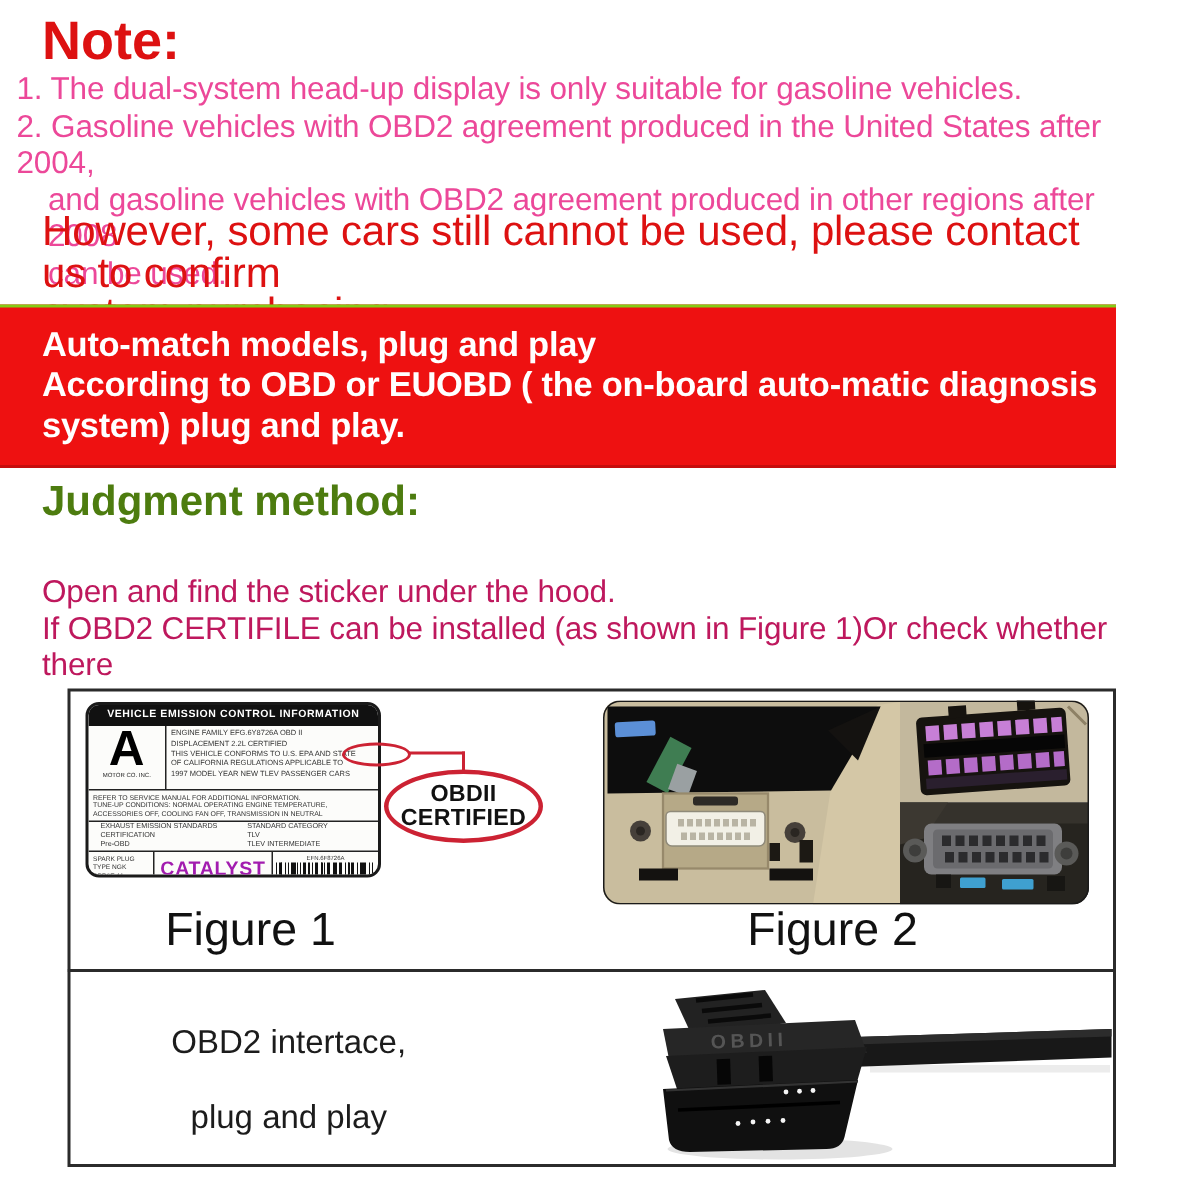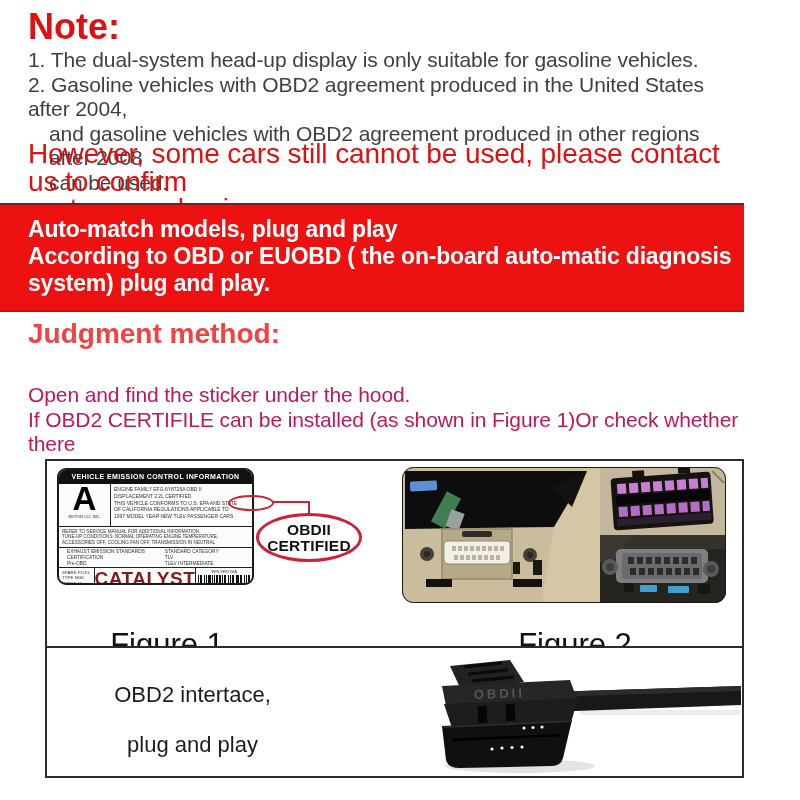--- a/index.html
+++ b/index.html
@@ -3,57 +3,57 @@
 <meta charset="utf-8">
 <style>
   html,body{margin:0;padding:0;background:#fff;}
   .page{
     position:relative;width:744px;height:800px;background:#ffffff;overflow:hidden;
     font-family:"Liberation Sans", sans-serif;color:#1c1c1c;
   }
   .abs{position:absolute;}
   
   .note-heading{left:28px;top:6px;font-size:36px;font-weight:bold;color:#dd1111;}
-  .note-list{left:28px;top:48px;font-size:21px;line-height:24.5px;letter-spacing:-0.1px;color:#404040;}
+  .note-list{left:11px;top:48px;font-size:21px;line-height:24.5px;letter-spacing:-0.1px;color:#ec4899;}
   .note-list .indent{padding-left:21px;}
   .warning{left:28px;top:140px;font-size:28px;line-height:27.5px;color:#dd1111;letter-spacing:-0.1px;}
   
   .banner{
-    left:0;top:203px;width:800px;height:109px;background:#ee1111;border-top:2px solid #7f1d1d;border-bottom:2px solid #c60d0d;
+    left:0;top:203px;width:800px;height:109px;background:#ee1111;border-top:2px solid #84cc16;border-bottom:2px solid #c60d0d;
     box-sizing:border-box;color:#ffffff;font-weight:bold;font-size:23px;line-height:27px;letter-spacing:-0.2px;
     padding:11px 10px 0 28px;
   }
   
-  .judgment-heading{left:28px;top:318px;font-size:28px;font-weight:bold;color:#ef4444;}
+  .judgment-heading{left:28px;top:318px;font-size:28px;font-weight:bold;color:#4d7c0f;}
   .judgment-lines{left:28px;top:351px;font-size:21px;line-height:24.5px;letter-spacing:-0.1px;color:#be185d;margin-top:32px;}
   .judgment-highlight{left:27px;top:424px;font-size:20.5px;font-weight:bold;letter-spacing:-0.3px;color:#dd1111;}
   
   .figure-box{left:45px;top:459px;width:699px;height:189px;border:2px solid #2b2b2b;background:#fff;box-sizing:border-box;}
   .bottom-box{left:45px;top:646px;width:699px;height:132px;border:2px solid #2b2b2b;background:#fff;box-sizing:border-box;}
-  .figure-label{font-size:31px;color:#111;text-align:center;width:220px;top:602px;margin-top:25px;}
+  .figure-label{font-size:31px;color:#111;text-align:center;width:220px;top:602px;}
   .fig1-label{left:57px;}
-  .fig2-label{left:465px;}
+  .fig2-label{left:445px;}
   
   .sticker{
     left:57px;top:468px;width:197px;height:117px;background:#fcfcfa;border:2px solid #1a1a1a;border-radius:9px;
     box-sizing:border-box;overflow:hidden;color:#2a2a2a;
   }
   .sticker-head{background:#111;color:#fff;font-size:7px;font-weight:bold;text-align:center;line-height:14px;height:14px;letter-spacing:.4px;}
   .sticker-main{display:flex;border-bottom:1px solid #222;height:42px;}
   .sticker-letter{width:52px;border-right:1px solid #222;text-align:center;box-sizing:border-box;}
   .sticker-letter .bigA{font-size:33px;font-weight:bold;line-height:30px;color:#000;}
   .sticker-letter .maker{font-size:4px;line-height:5px;color:#222;}
   .sticker-info{flex:1;padding:2px 3px;font-size:5px;line-height:6.8px;white-space:nowrap;color:#333;}
   .sticker-note{padding:1.5px 3px;font-size:4.6px;line-height:5.6px;border-bottom:1px solid #222;white-space:nowrap;color:#333;}
   .sticker-std{display:flex;border-bottom:1px solid #222;font-size:4.8px;line-height:5.8px;height:19px;color:#333;}
   .sticker-std .left{flex:1.1;border-right:0;padding:1.5px 2px 0 8px;}
   .sticker-std .right{flex:1;padding:1.5px 2px 0 2px;}
   .sticker-bottom{display:flex;height:22px;}
   .spark-cell{width:44px;border-right:1px solid #222;font-size:4.4px;line-height:5.4px;padding:2px 1px 0 3px;box-sizing:border-box;color:#333;}
-  .catalyst-cell{flex:1;border-right:1px solid #222;font-size:19px;font-weight:bold;color:#7f1d1d;display:flex;align-items:center;justify-content:center;letter-spacing:.5px;}
+  .catalyst-cell{flex:1;border-right:1px solid #222;font-size:13px;font-weight:bold;color:#a21caf;display:flex;align-items:center;justify-content:center;letter-spacing:.5px;}
   .barcode-cell{width:70px;padding:1px 2px 0 2px;box-sizing:border-box;}
   .barcode-text{font-size:4px;line-height:5px;text-align:center;color:#333;}
   .barcode-bars{
     height:13px;margin-top:1px;
     background:
       repeating-linear-gradient(90deg,#111 0 1px,transparent 1px 2px,#111 2px 4px,transparent 4px 6px,#111 6px 7px,transparent 7px 8px),
       repeating-linear-gradient(90deg,transparent 0 3px,#111 3px 4px,transparent 4px 9px);
   }
   
   .mini-ellipse{left:228px;top:495px;width:46px;height:16px;border:2px solid #cc2233;border-radius:50%;box-sizing:border-box;background:transparent;}

